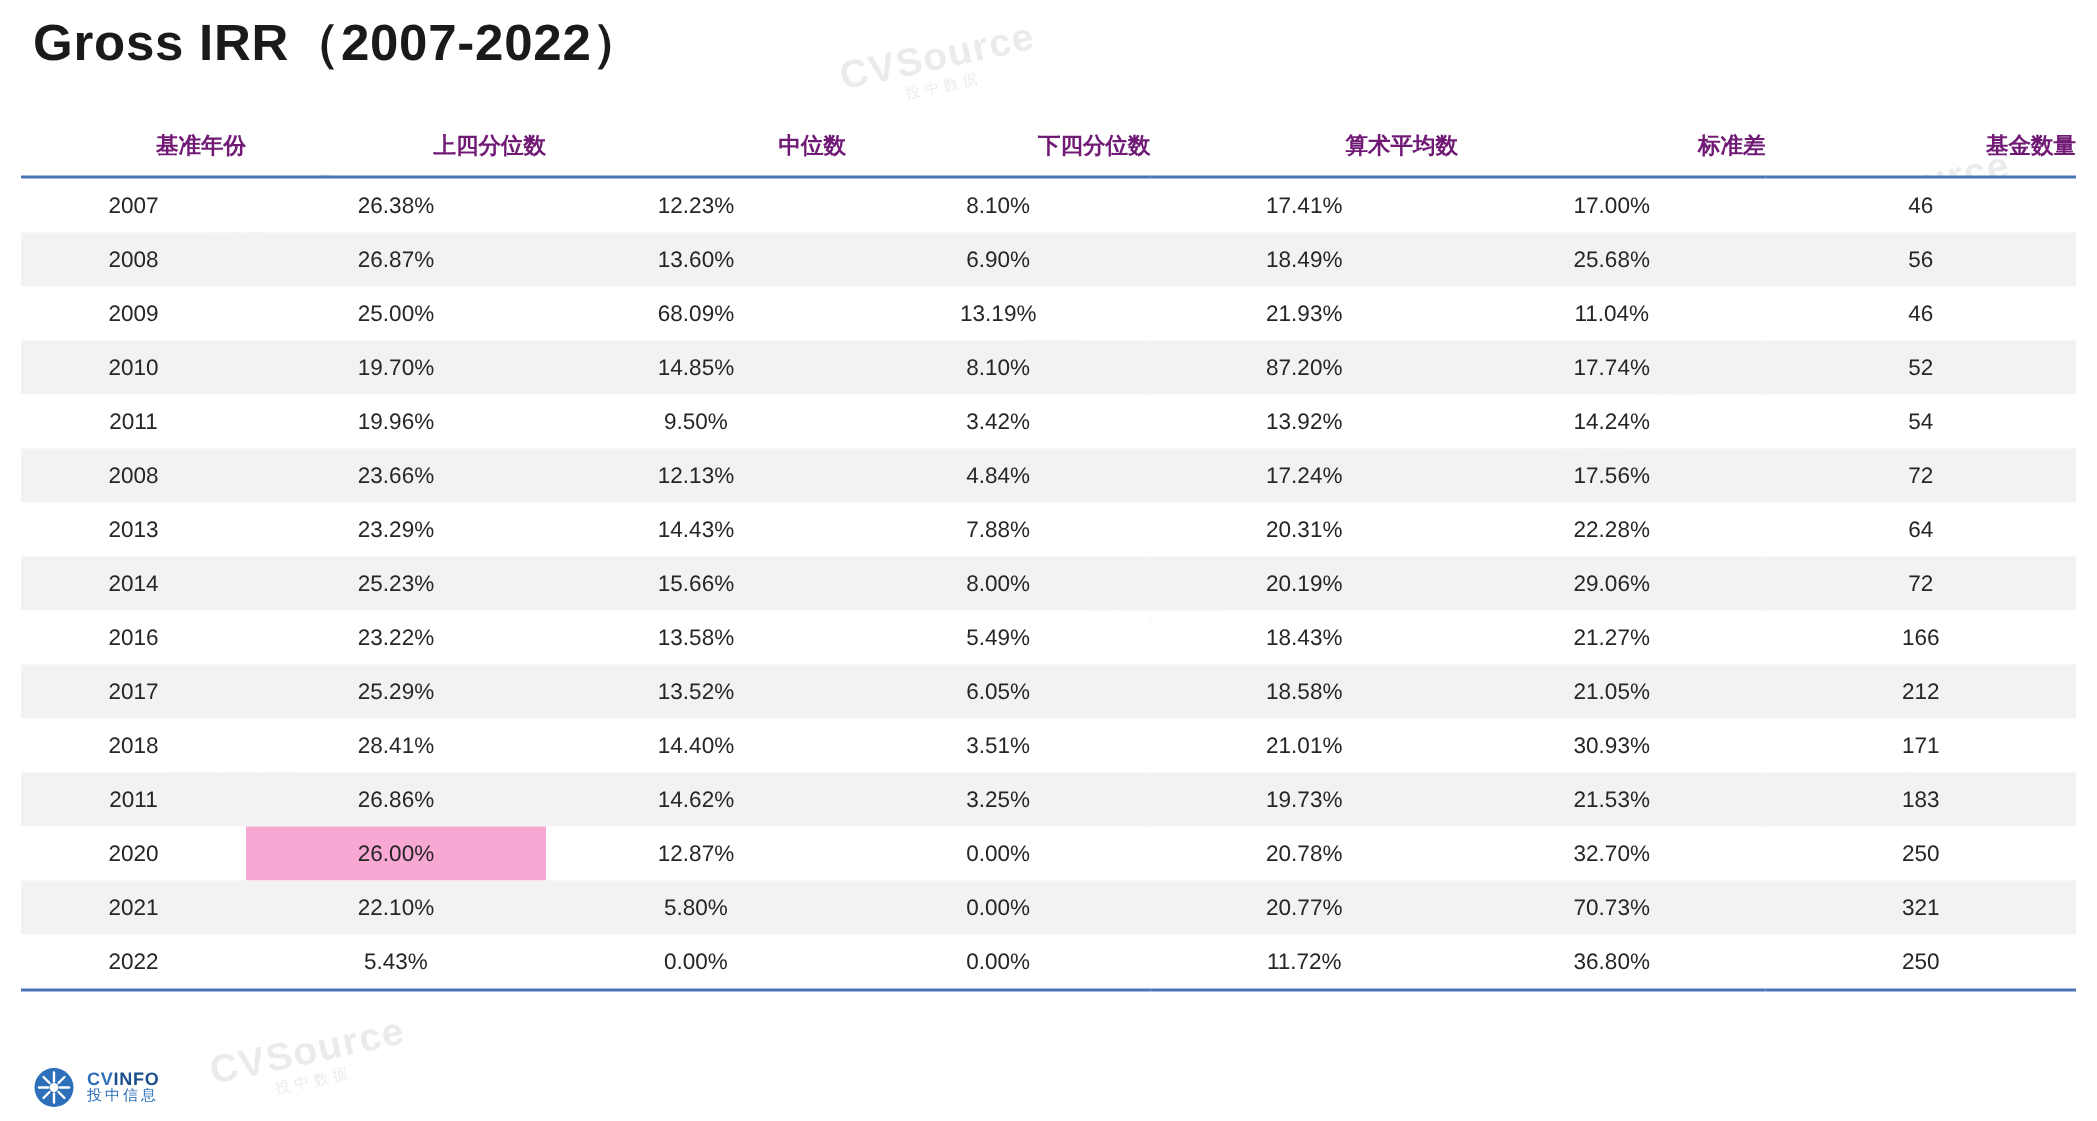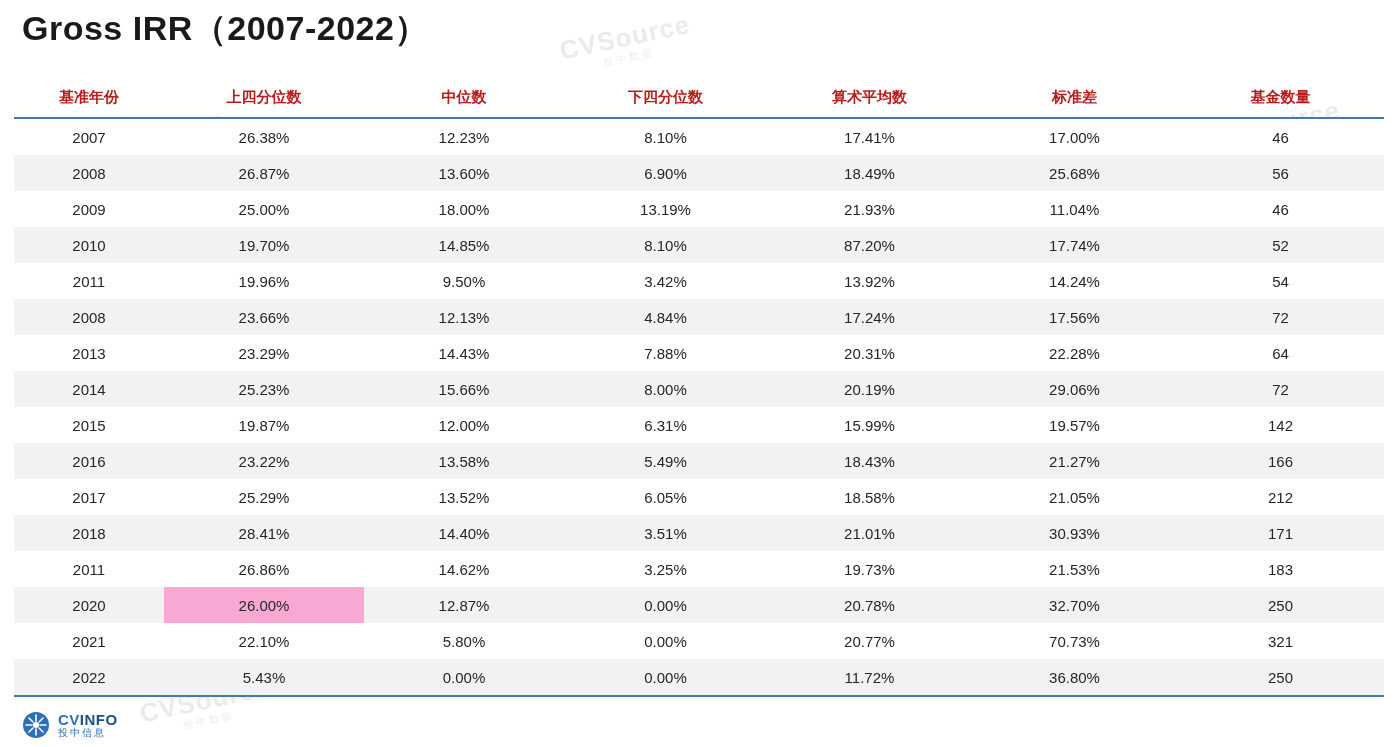--- a/index.html
+++ b/index.html
@@ -62,23 +62,23 @@
     width: 1370px;
   }
   table {
     border-collapse: collapse;
     width: 1370px;
     table-layout: fixed;
   }
   th {
     font-size: 15px;
     font-weight: 700;
-    color: #b91c1c;
+    color: #701a75;
     padding: 6px 0 10px 0;
-    text-align: center;
+    text-align: right;
     background: transparent;
   }
   thead tr {
     border-bottom: 2px solid #4a74b8;
   }
   td {
     font-size: 15px;
     color: #262626;
     text-align: center;
     height: 36px;
@@ -123,21 +123,21 @@
     width: 28px;
     height: 28px;
     position: relative;
   }
   .logo-text {
     display: flex;
     flex-direction: column;
     line-height: 1.05;
   }
   .logo-text .main {
-    font-size: 15px;
+    font-size: 12px;
     font-weight: 700;
     color: #1b4f8a;
     letter-spacing: 0.5px;
   }
   .logo-text .main .cv { color: #2d6fb8; }
   .logo-text .sub {
     font-size: 10px;
     color: #2d6fb8;
     letter-spacing: 2px;
   }
@@ -199,21 +199,21 @@
             <td>26.87%</td>
             <td>13.60%</td>
             <td>6.90%</td>
             <td>18.49%</td>
             <td>25.68%</td>
             <td>56</td>
           </tr>
           <tr>
             <td class="year">2009</td>
             <td>25.00%</td>
-            <td>18.00%</td>
+            <td>68.09%</td>
             <td>13.19%</td>
             <td>21.93%</td>
             <td>11.04%</td>
             <td>46</td>
           </tr>
           <tr>
             <td class="year">2010</td>
             <td>19.70%</td>
             <td>14.85%</td>
             <td>8.10%</td>
@@ -249,29 +249,20 @@
             <td>64</td>
           </tr>
           <tr>
             <td class="year">2014</td>
             <td>25.23%</td>
             <td>15.66%</td>
             <td>8.00%</td>
             <td>20.19%</td>
             <td>29.06%</td>
             <td>72</td>
-          </tr>
-          <tr>
-            <td class="year">2015</td>
-            <td>19.87%</td>
-            <td>12.00%</td>
-            <td>6.31%</td>
-            <td>15.99%</td>
-            <td>19.57%</td>
-            <td>142</td>
           </tr>
           <tr>
             <td class="year">2016</td>
             <td>23.22%</td>
             <td>13.58%</td>
             <td>5.49%</td>
             <td>18.43%</td>
             <td>21.27%</td>
             <td>166</td>
           </tr>

